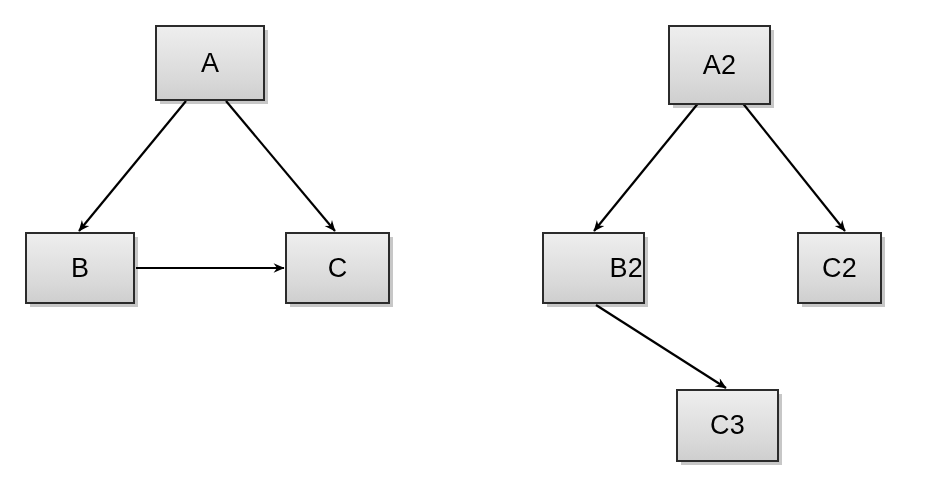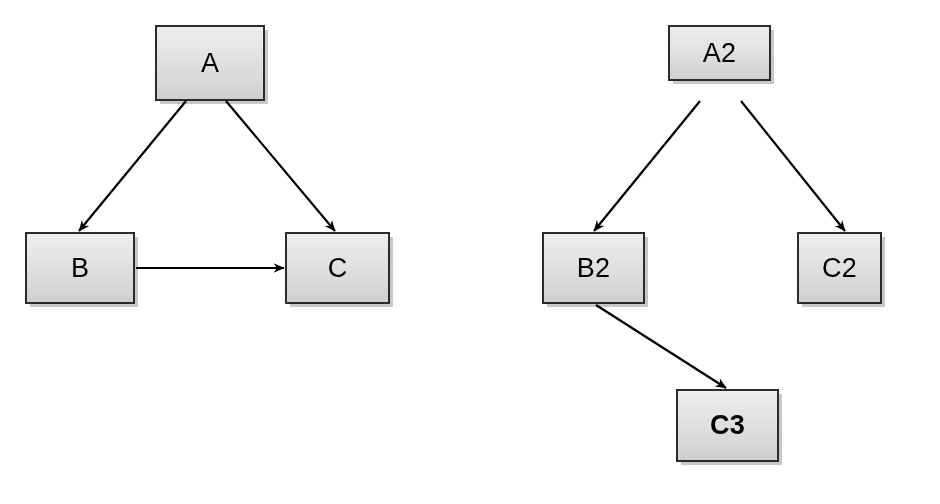--- a/index.html
+++ b/index.html
@@ -71,27 +71,27 @@
   <div id="nodes-group">
       <div class="node" style="left: 155px; top: 25px; width: 110px; height: 76px;">
         <span class="node-label">A</span>
       </div>
       <div class="node" style="left: 25px; top: 232px; width: 110px; height: 72px;">
         <span class="node-label">B</span>
       </div>
       <div class="node" style="left: 285px; top: 232px; width: 105px; height: 72px;">
         <span class="node-label">C</span>
       </div>
-      <div class="node" style="left: 668px; top: 25px; width: 103px; height: 56px;">
+      <div class="node" style="left: 668px; top: 25px; width: 103px; height: 80px;">
         <span class="node-label">A2</span>
       </div>
-      <div class="node" style="left: 542px; top: 232px; width: 103px; height: 72px;">
+      <div class="node" style="left: 542px; top: 232px; width: 103px; height: 72px; justify-content: flex-end;">
         <span class="node-label">B2</span>
       </div>
       <div class="node" style="left: 797px; top: 232px; width: 85px; height: 72px;">
         <span class="node-label">C2</span>
       </div>
-      <div class="node" style="left: 676px; top: 389px; width: 103px; height: 73px; font-weight: bold;">
+      <div class="node" style="left: 676px; top: 389px; width: 103px; height: 73px;">
         <span class="node-label">C3</span>
       </div>
     </div>
 
 </div>
 
 </body></html>

